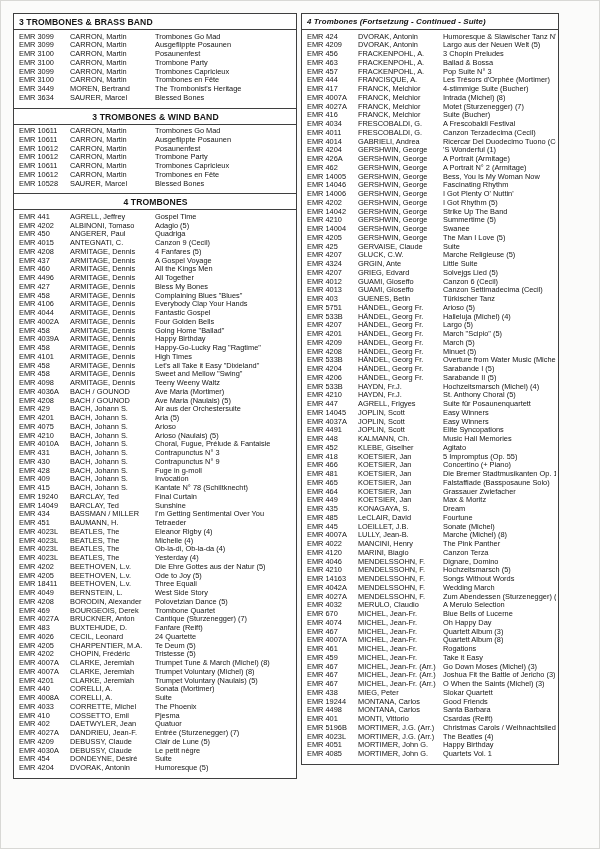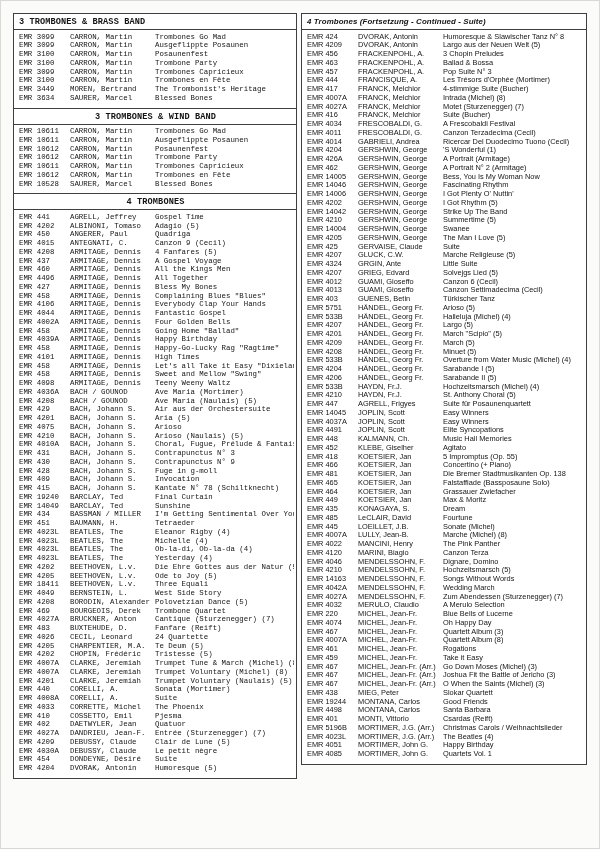--- a/index.html
+++ b/index.html
@@ -12,22 +12,22 @@
     -webkit-font-smoothing:antialiased;
   }
   .page-edge{position:absolute;inset:0;border:1px solid #d8d8d5;pointer-events:none;}
   .col-box{
     position:absolute;top:13px;
     background:#ffffff;
     border:1.5px solid #3f3f3f;
     box-sizing:border-box;
     padding:0;
   }
-  #left-box{left:13px;width:284px;font-family:Liberation Mono, monospace;}
-  #right-box{left:301px;width:286px;}
+  #left-box{left:13px;width:284px;}
+  #right-box{left:301px;width:258px;}
   .section{display:block;}
   .section + .section .section-header{border-top:1.2px solid #3f3f3f;text-align:center;}
   .section-header{
     font-weight:bold;
     font-size:8.6px;
     line-height:10px;
     padding:3px 4px 2px 5px;
     border-bottom:1.2px solid #3f3f3f;
     letter-spacing:.1px;
     white-space:nowrap;
@@ -790,21 +790,21 @@
           <span class="cell">EMR 4027A</span>
           <span class="cell">MENDELSSOHN, F.</span>
           <span class="cell">Zum Abendessen (Sturzenegger) (7)</span>
         </div>
         <div class="row">
           <span class="cell">EMR 4032</span>
           <span class="cell">MERULO, Claudio</span>
           <span class="cell">A Merulo Selection</span>
         </div>
         <div class="row">
-          <span class="cell">EMR 220</span>
+          <span class="cell">EMR 670</span>
           <span class="cell">MICHEL, Jean-Fr.</span>
           <span class="cell">Blue Bells of Lucerne</span>
         </div>
         <div class="row">
           <span class="cell">EMR 4074</span>
           <span class="cell">MICHEL, Jean-Fr.</span>
           <span class="cell">Oh Happy Day</span>
         </div>
         <div class="row">
           <span class="cell">EMR 467</span>

